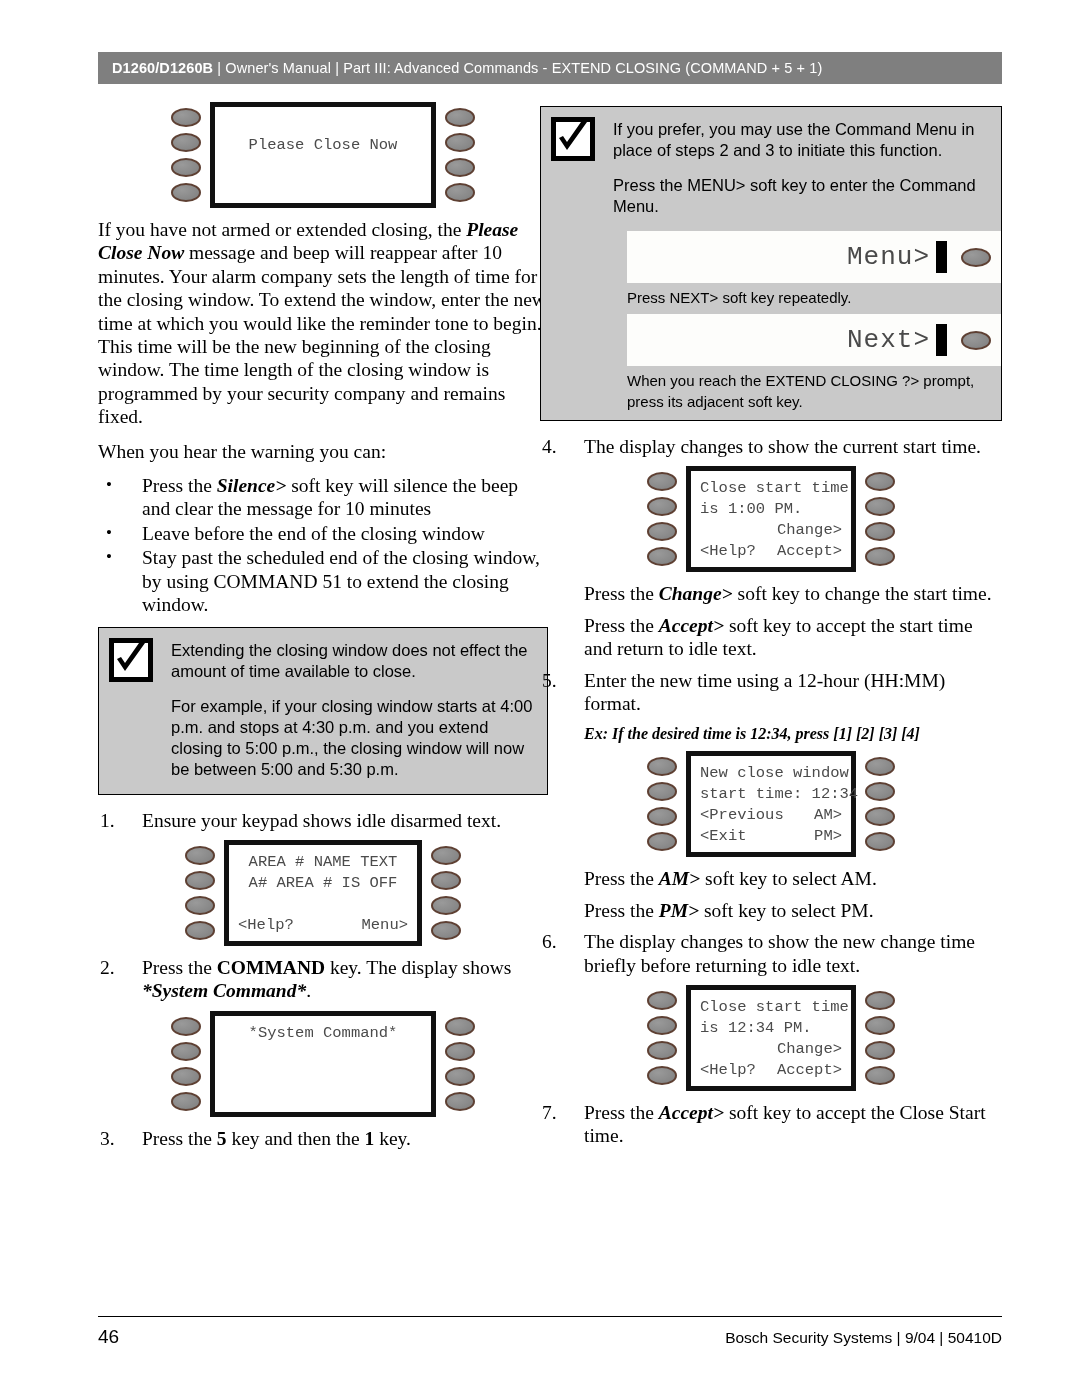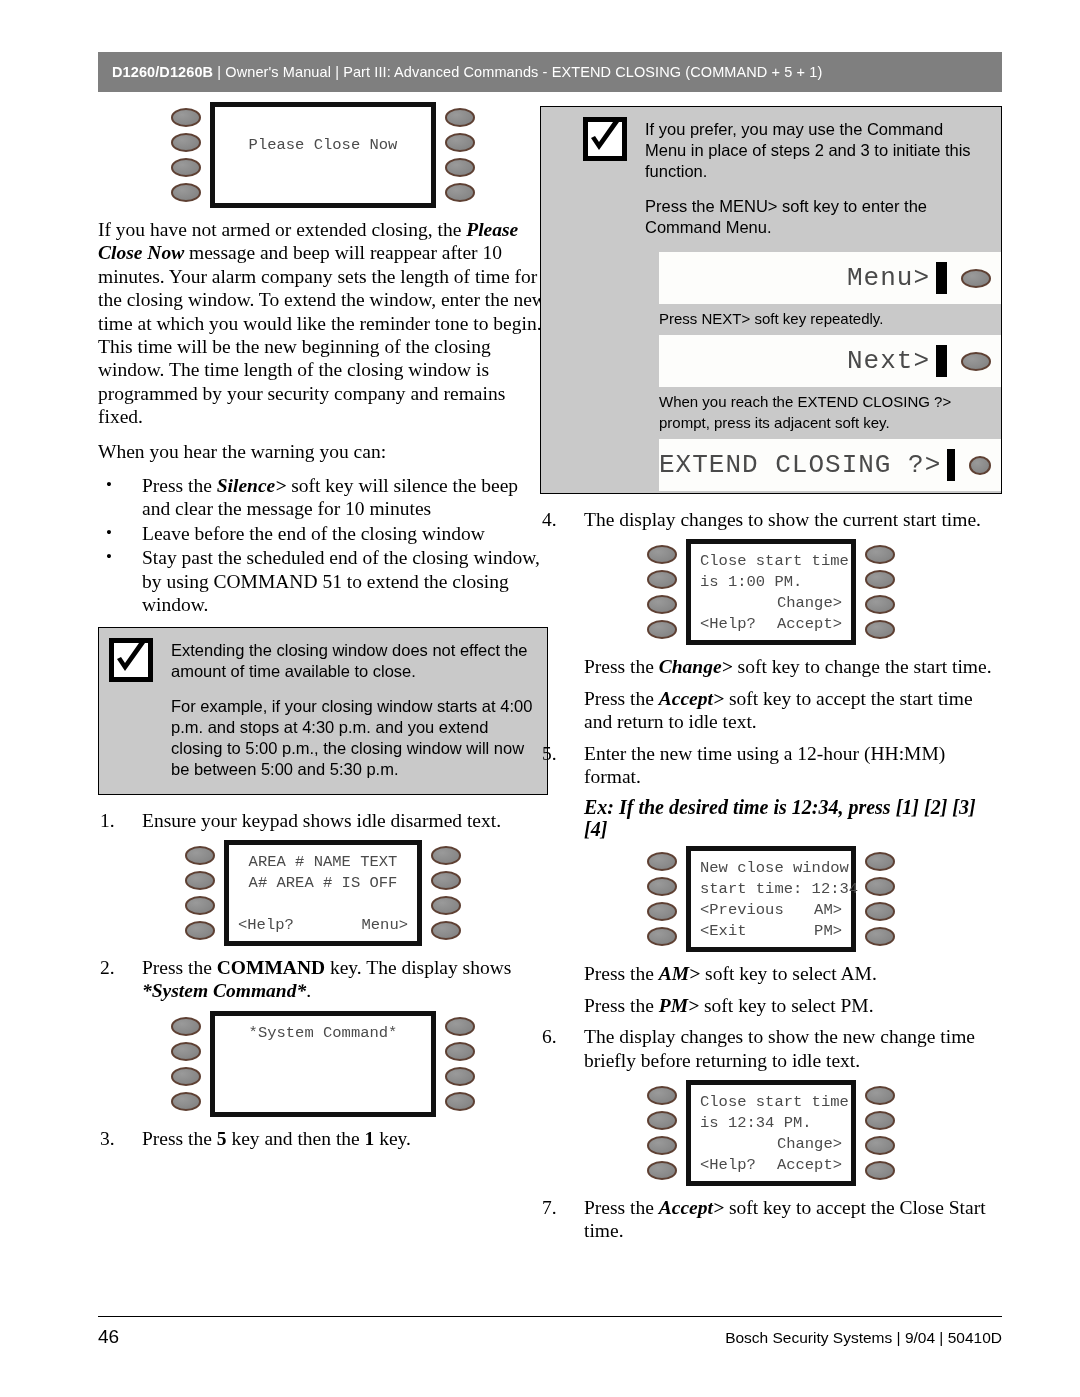--- a/index.html
+++ b/index.html
@@ -15,21 +15,21 @@
     color: #000;
     overflow: hidden;
   }
 
   
   .header-bar {
     position: absolute;
     left: 98px;
     top: 52px;
     width: 904px;
-    height: 40px;
+    height: 32px;
     background: #7f7f7f;
     display: flex;
     align-items: center;
   }
   .header-text {
     font-family: "Liberation Sans", sans-serif;
     font-size: 14.5px;
     color: #ffffff;
     padding-left: 14px;
     letter-spacing: 0.1px;
@@ -97,21 +97,21 @@
     text-align: left;
   }
   .sub {
     padding-left: 44px;
     font-size: 19.5px;
     line-height: 23.4px;
     margin: 0 0 8px 0;
   }
   .ex {
     padding-left: 44px;
-    font-size: 20px;
+    font-size: 16px;
     line-height: 22px;
     margin: 0 0 6px 0;
     font-style: italic;
     font-weight: bold;
   }
 
   
   .note-box {
     background: #c9c9c9;
     border: 1.5px solid #000;
@@ -154,21 +154,21 @@
     flex: 1;
     padding: 12px 14px 14px 8px;
     font-family: "Liberation Sans", sans-serif;
     font-size: 16.5px;
     line-height: 21px;
   }
   .note-text p { margin: 0 0 14px 0; }
   .note-text p:last-child { margin-bottom: 0; }
 
   
-  .note-box-wide { padding-bottom: 2px; padding-left: 32px; }
+  .note-box-wide { padding-bottom: 2px; }
   .note-head {
     display: flex;
     align-items: flex-start;
   }
   .note-body-block {
     font-family: "Liberation Sans", sans-serif;
     font-size: 15px;
     line-height: 21px;
     padding: 12px 14px 8px 86px;
   }
@@ -413,25 +413,20 @@
     <div class="softkey-strip">
       <span class="softkey-label">Next&gt;</span>
       <span class="softkey-cursor"></span>
       <span class="kbtn"></span>
     </div>
 
     <div class="note-body-block tight">
       <p>When you reach the EXTEND CLOSING ?&gt; prompt, press its adjacent soft key.</p>
     </div>
 
-    <div class="softkey-strip">
-      <span class="softkey-label">EXTEND CLOSING ?&gt;</span>
-      <span class="softkey-cursor"></span>
-      <span class="kbtn"></span>
-    </div>
   </div>
 
   <div class="step">
     <span class="num">4.</span><span>The display changes to show the current start time.</span>
   </div>
 
   <div class="keypad">
     <div class="keypad-cols">
       <div class="kbtn"></div>
       <div class="kbtn"></div>

